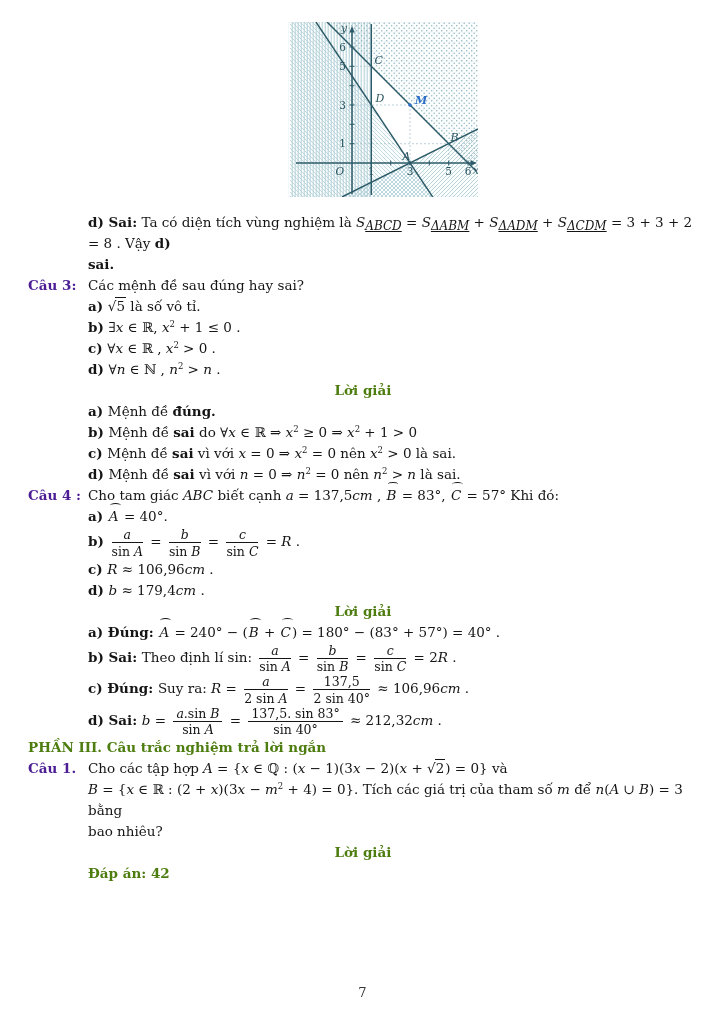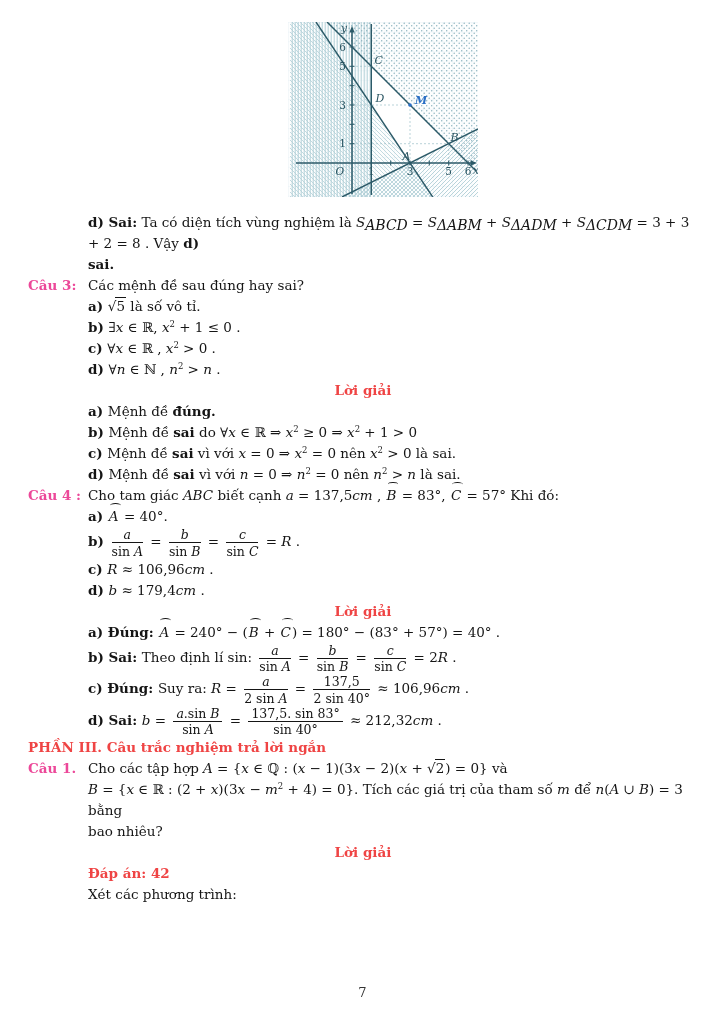--- a/index.html
+++ b/index.html
@@ -1,28 +1,28 @@
 <!DOCTYPE html>
 <html><head>
 <meta charset="utf-8">
 <style>
   html,body{margin:0;padding:0;background:#e8e8e8;}
   .page{width:725px;height:1024px;background:#ffffff;position:relative;
         font-family:"DejaVu Serif",serif;font-size:13.5px;color:#151515;overflow:hidden;}
   .figure{position:absolute;left:288px;top:22px;width:190px;height:175px;}
   .docbody{position:absolute;left:28px;top:212px;width:670px;}
   .line{display:flex;align-items:baseline;min-height:21px;line-height:21px;}
-  .line .lbl{flex:0 0 60px;color:#ec4899;font-weight:bold;}
+  .line .lbl{flex:0 0 60px;color:#4c1d95;font-weight:bold;}
   .line .txt{flex:1;}
   .line.center .txt{text-align:center;padding-right:60px;}
-  .blue{color:#ef4444;}
+  .blue{color:#4d7c0f;}
   .bold{font-weight:bold;margin-top:38px;}
   .it{font-style:italic;}
   sup{font-size:8.5px;vertical-align:5px;line-height:0;}
-  sub{font-size:14px;vertical-align:-3px;line-height:0;font-style:italic;}
+  sub{font-size:12px;vertical-align:-3px;line-height:0;font-style:italic;text-decoration:underline;}
   .frac{display:inline-flex;flex-direction:column;vertical-align:middle;
         text-align:center;margin:0 3px;line-height:1.2;font-size:12.5px;}
   .frac .num{border-bottom:1px solid #151515;padding:0 3px;}
   .frac .den{padding-top:0.5px;}
   .sqrt{white-space:nowrap;}
   .sqrt .radical{letter-spacing:-1px;}
   .sqrt .radicand{border-top:1.2px solid #151515;padding:0 1px;}
   .hat{position:relative;display:inline-block;padding:0 1px;}
   .hat .hat-mark{position:absolute;left:2px;right:-1px;top:-3.5px;height:4px;
         border-top:1.3px solid #151515;border-radius:50% 50% 0 0;}
@@ -256,21 +256,17 @@
         <span class="txt"><span>bao nhiêu?</span></span>
       </div>
       <div class="line center">
         <span class="lbl"></span>
         <span class="txt"><span class="bold blue">Lời giải</span></span>
       </div>
       <div class="line body">
         <span class="lbl"></span>
         <span class="txt"><span class="bold blue">Đáp án: 42</span></span>
       </div>
-      <div class="line body">
-        <span class="lbl"></span>
-        <span class="txt"><span>Xét các phương trình:</span></span>
-      </div>
     </div>
 
   <div class="footer">7</div>
 
 </div>
 
 </body></html>

